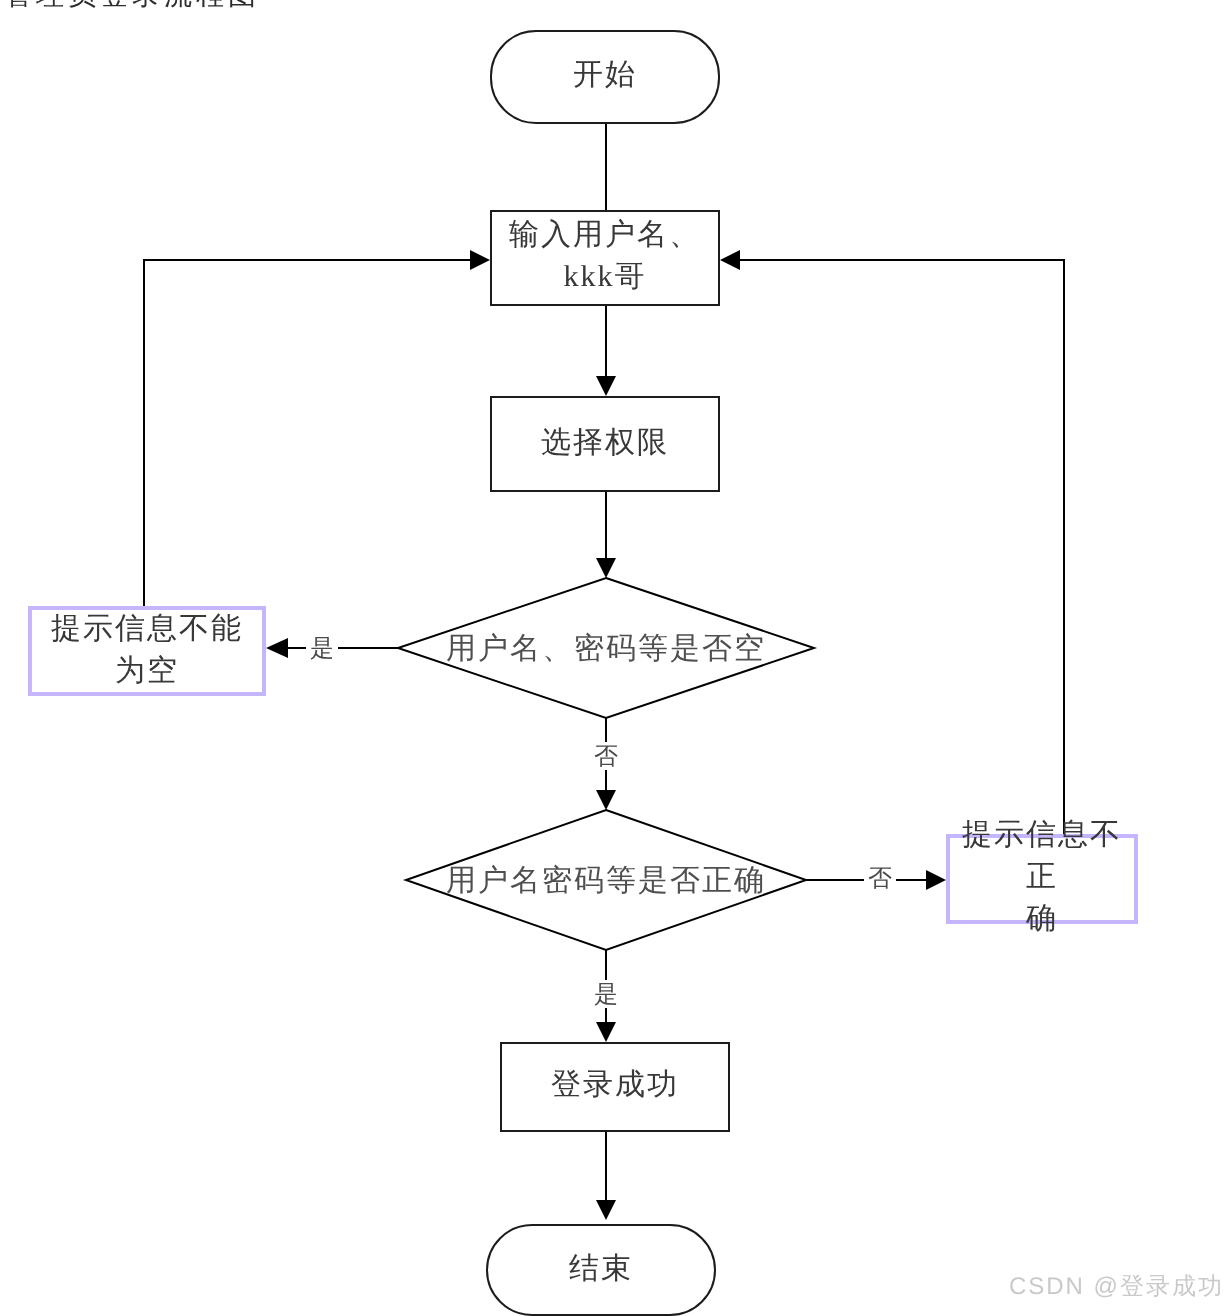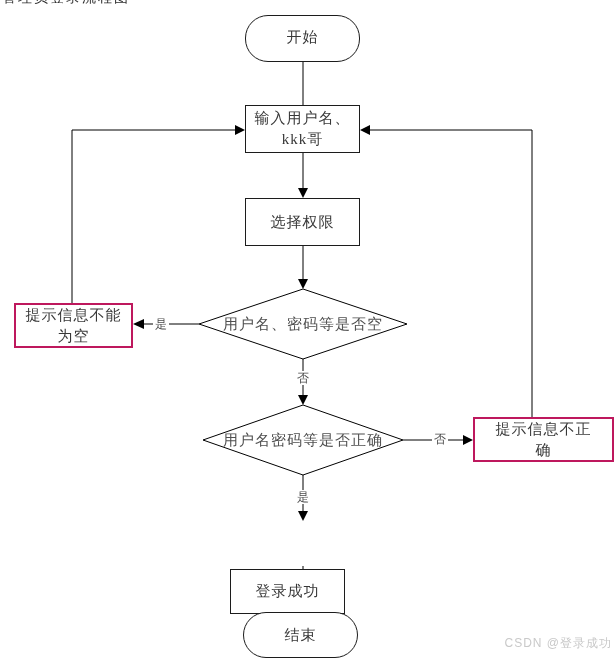--- a/index.html
+++ b/index.html
@@ -8,21 +8,21 @@
     font-family:"Liberation Serif","DejaVu Serif",serif;
     overflow:hidden;
   }
   .wires{position:absolute;left:0;top:0;width:616px;height:658px;}
   .node{
     position:absolute;display:flex;align-items:center;justify-content:center;
     text-align:center;color:#383838;font-size:15px;letter-spacing:1px;
     line-height:21px;white-space:pre-line;background:#fff;box-sizing:border-box;
   }
   .rect{border:1px solid #1c1c1c;}
-  .rect-thick{border:2px solid #be185d;}
+  .rect-thick{border:2px solid #c4b5fd;}
   .stadium{border:1px solid #1c1c1c;border-radius:23px;}
   .diamond-label{
     position:absolute;display:flex;align-items:center;justify-content:center;
     color:#4f4f4f;font-size:15px;letter-spacing:1px;
     background:transparent;pointer-events:none;
   }
   .edge-label{
     position:absolute;transform:translate(-50%,-50%);
     background:#ffffff;color:#4a4a4a;font-size:12px;line-height:14px;
     padding:0 2px;
@@ -82,21 +82,21 @@
       <polygon points="133,324 144,319 144,329"></polygon>
       <polygon points="245,130 235,125 235,135"></polygon>
       <polygon points="303,405 298,395 308,395"></polygon>
       <polygon points="473,440 463,435 463,445"></polygon>
       <polygon points="360,130 370,125 370,135"></polygon>
       <polygon points="303,521 298,511 308,511"></polygon>
       <polygon points="303,610 298,600 308,600"></polygon>
     </g>
   </svg>
 
-  <div class="node stadium" style="left:245px;top:15px;width:115px;height:47px;font-family:Liberation Mono, monospace;">
+  <div class="node stadium" style="left:245px;top:15px;width:115px;height:47px;">
     <span>开始</span>
   </div>
 
   <div class="node rect" style="left:245px;top:105px;width:115px;height:48px;">
     <span>输入用户名、
 kkk哥</span>
   </div>
 
   <div class="node rect" style="left:245px;top:198px;width:115px;height:48px;">
     <span>选择权限</span>
@@ -108,26 +108,26 @@
 
   <div class="node rect-thick" style="left:14px;top:303px;width:119px;height:45px;">
     <span>提示信息不能
 为空</span>
   </div>
 
   <div class="diamond-label" style="left:203px;top:426px;width:200px;height:28px;">
     <span>用户名密码等是否正确</span>
   </div>
 
-  <div class="node rect-thick" style="left:473px;top:417px;width:141px;height:45px;">
+  <div class="node rect-thick" style="left:473px;top:417px;width:96px;height:45px;">
     <span>提示信息不正
 确</span>
   </div>
 
-  <div class="node rect" style="left:230px;top:521px;width:115px;height:45px;margin-top:48px;">
+  <div class="node rect" style="left:250px;top:521px;width:115px;height:45px;">
     <span>登录成功</span>
   </div>
 
   <div class="node stadium" style="left:243px;top:612px;width:115px;height:46px;">
     <span>结束</span>
   </div>
 
   <div class="edge-label" style="left:161px;top:324px;">是</div>
   <div class="edge-label" style="left:303px;top:378px;">否</div>
   <div class="edge-label" style="left:440px;top:439px;">否</div>

